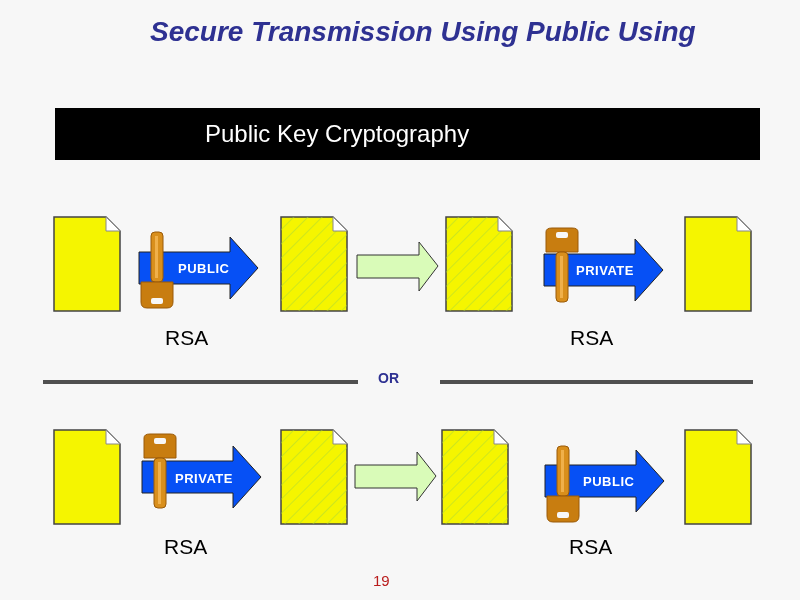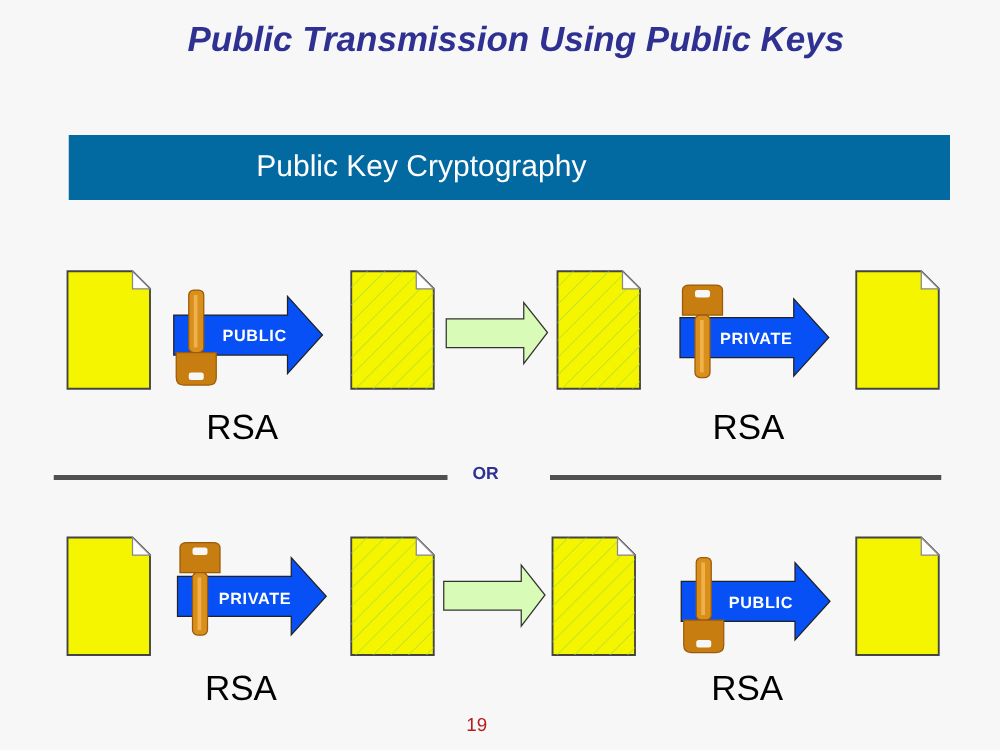--- a/index.html
+++ b/index.html
@@ -1,33 +1,33 @@
 <!DOCTYPE html>
 <html><head>
 <meta charset="utf-8">
 <style>
   html, body { margin:0; padding:0; }
   body { width:800px; height:600px; background:#f7f7f7; position:relative; overflow:hidden; font-family:"Liberation Sans", sans-serif; }
   .abs { position:absolute; }
   #title { left:150px; top:16px; font-size:28px; font-weight:bold; font-style:italic; color:#2e3192; white-space:nowrap; }
-  #banner { left:55px; top:108px; width:705px; height:52px; background:#0369a1; }
+  #banner { left:55px; top:108px; width:705px; height:52px; background:#000000; }
   #banner span { position:absolute; left:150px; top:12px; font-size:24px; color:#fff; font-weight:normal; }
-  .rsa { font-size:28px; color:#000; }
+  .rsa { font-size:21px; color:#000; }
   #or { left:378px; top:370px; font-size:14px; font-weight:bold; color:#2e3192; }
   .line { height:4px; background:#505050; }
   #pagenum { left:373px; top:572px; font-size:15px; color:#b91c1c; }
   svg { position:absolute; overflow:visible; }
 </style>
 </head>
 <body>
 
 
 <defs-holder></defs-holder>
 
-<div id="title" class="abs">Public Transmission Using Public Keys</div>
+<div id="title" class="abs">Secure Transmission Using Public Using</div>
 
 <div id="banner" class="abs">
   <span>Public Key Cryptography</span>
 </div>
 
 
 <div>
   <svg style="left:53px;top:216px" width="70" height="96">
     <path d="M1,1 H53 L67,15 V95 H1 Z" fill="#f5f500" stroke="#444" stroke-width="1.5"></path>
     <path d="M53,1 V15 H67 Z" fill="#fff" stroke="#888"></path>

